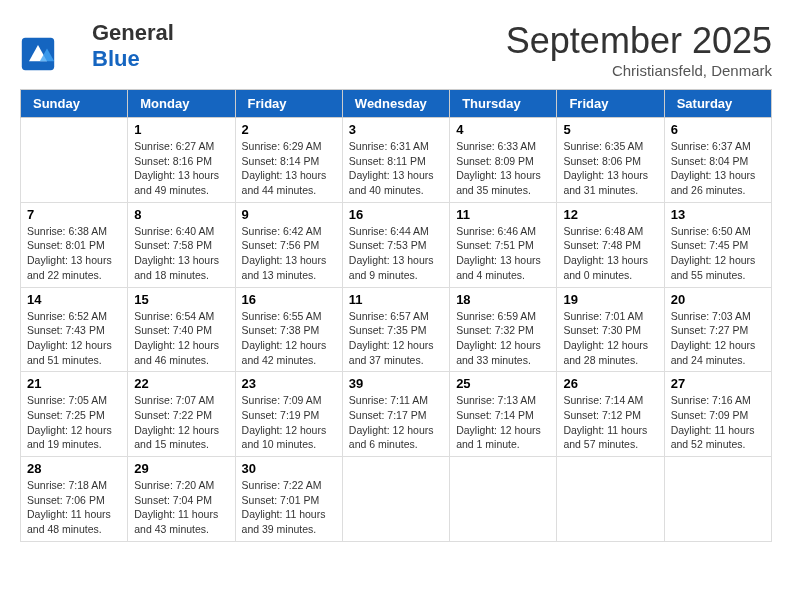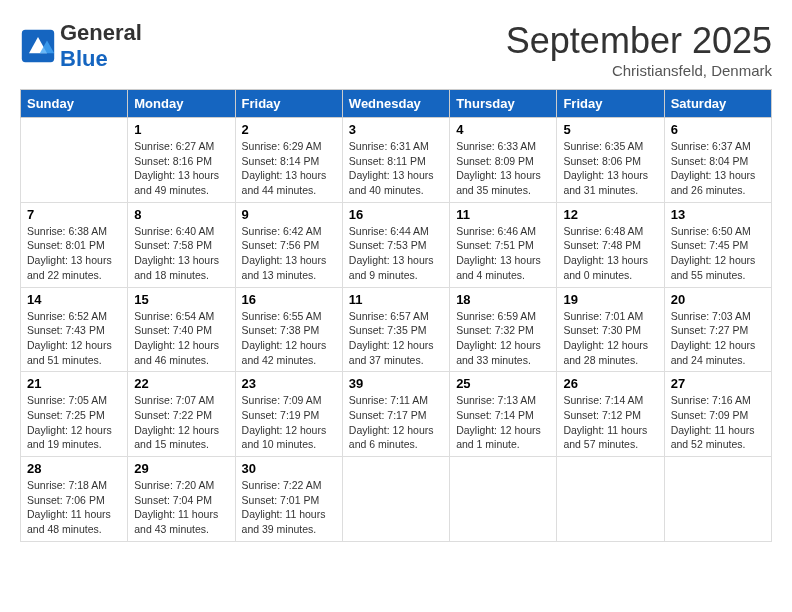--- a/index.html
+++ b/index.html
@@ -11,24 +11,25 @@
       padding: 20px;
     }
     .header {
       display: flex;
       justify-content: space-between;
       align-items: flex-start;
       margin-bottom: 10px;
     }
     .logo {
       display: flex;
-      align-items: center;
+      align-items: flex-end;
       font-size: 22px;
       font-weight: bold;
       color: #333;
+      gap: 32px;
     }
     .logo-general { color: #333; }
     .logo-blue { color: #1565C0; }
     .logo-icon {
       width: 36px;
       height: 36px;
       margin-right: 4px;
     }
     .title-block {
       text-align: right;
@@ -44,21 +45,21 @@
     }
     table {
       width: 100%;
       border-collapse: collapse;
       font-size: 11px;
     }
     thead tr th {
       background-color: #1565C0;
       color: #fff;
       text-align: left;
-      padding: 6px 6px;
+      padding: 6px 12px;
       font-size: 13px;
       font-weight: bold;
       border: 1px solid #ccc;
     }
     tbody tr td {
       vertical-align: top;
       padding: 4px 6px;
       border: 1px solid #ddd;
       min-height: 70px;
       width: 14.28%;

